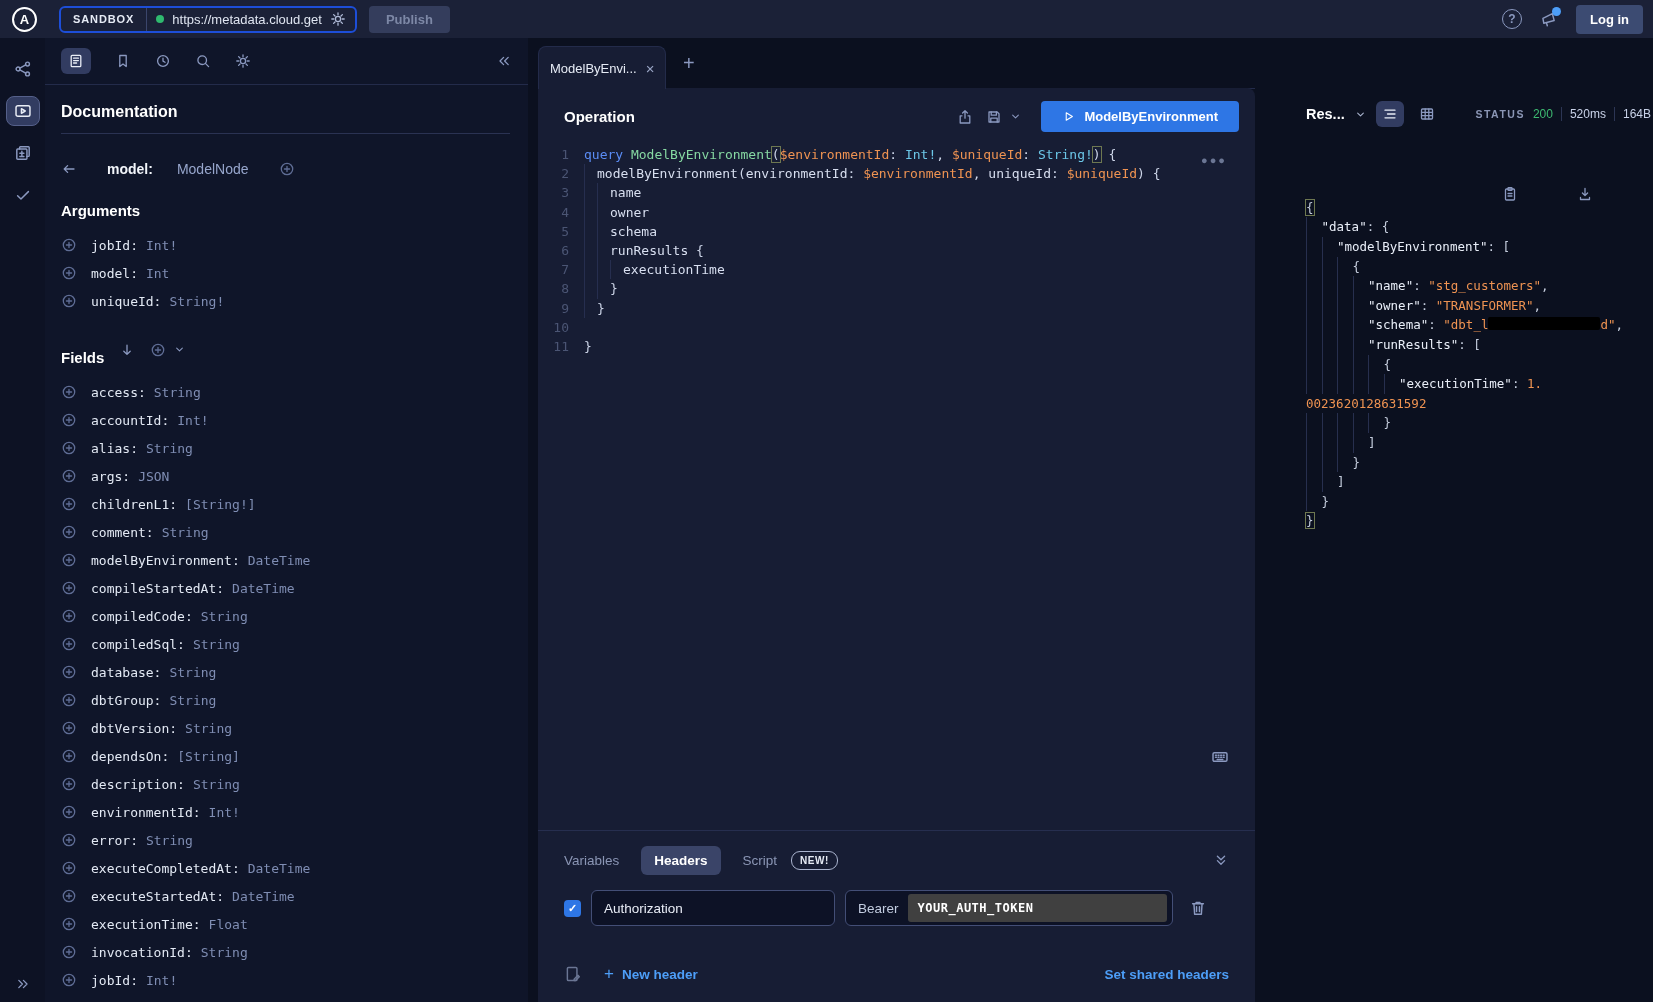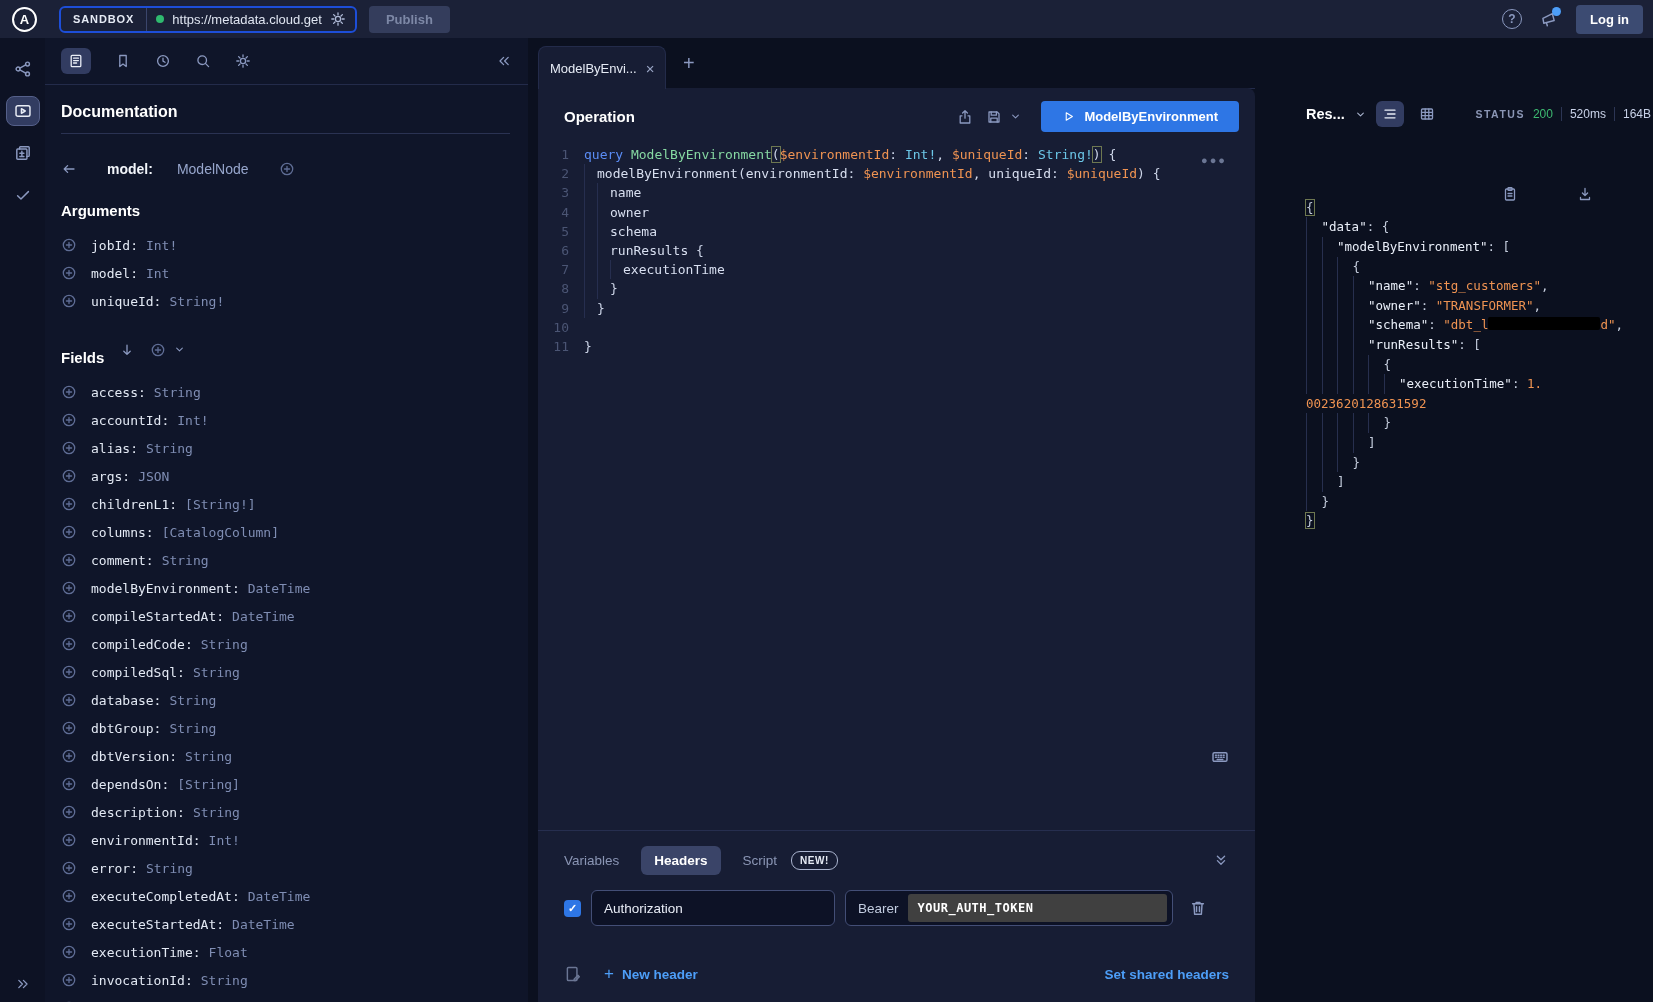--- a/index.html
+++ b/index.html
@@ -336,30 +336,20 @@
           <span class="aname">childrenL1:</span>
           <span class="atype">[String!]</span>
         </div>
         <div class="arow">
           <span class="plus">
             <svg class="ic" viewBox="0 0 16 16">
               <circle cx="8" cy="8" r="5.7"></circle>
               <path d="M8 5.4v5.2M5.4 8h5.2"></path>
             </svg>
           </span>
-          <span class="aname">columns:</span>
-          <span class="atype">[CatalogColumn]</span>
-        </div>
-        <div class="arow">
-          <span class="plus">
-            <svg class="ic" viewBox="0 0 16 16">
-              <circle cx="8" cy="8" r="5.7"></circle>
-              <path d="M8 5.4v5.2M5.4 8h5.2"></path>
-            </svg>
-          </span>
           <span class="aname">comment:</span>
           <span class="atype">String</span>
         </div>
         <div class="arow">
           <span class="plus">
             <svg class="ic" viewBox="0 0 16 16">
               <circle cx="8" cy="8" r="5.7"></circle>
               <path d="M8 5.4v5.2M5.4 8h5.2"></path>
             </svg>
           </span>

